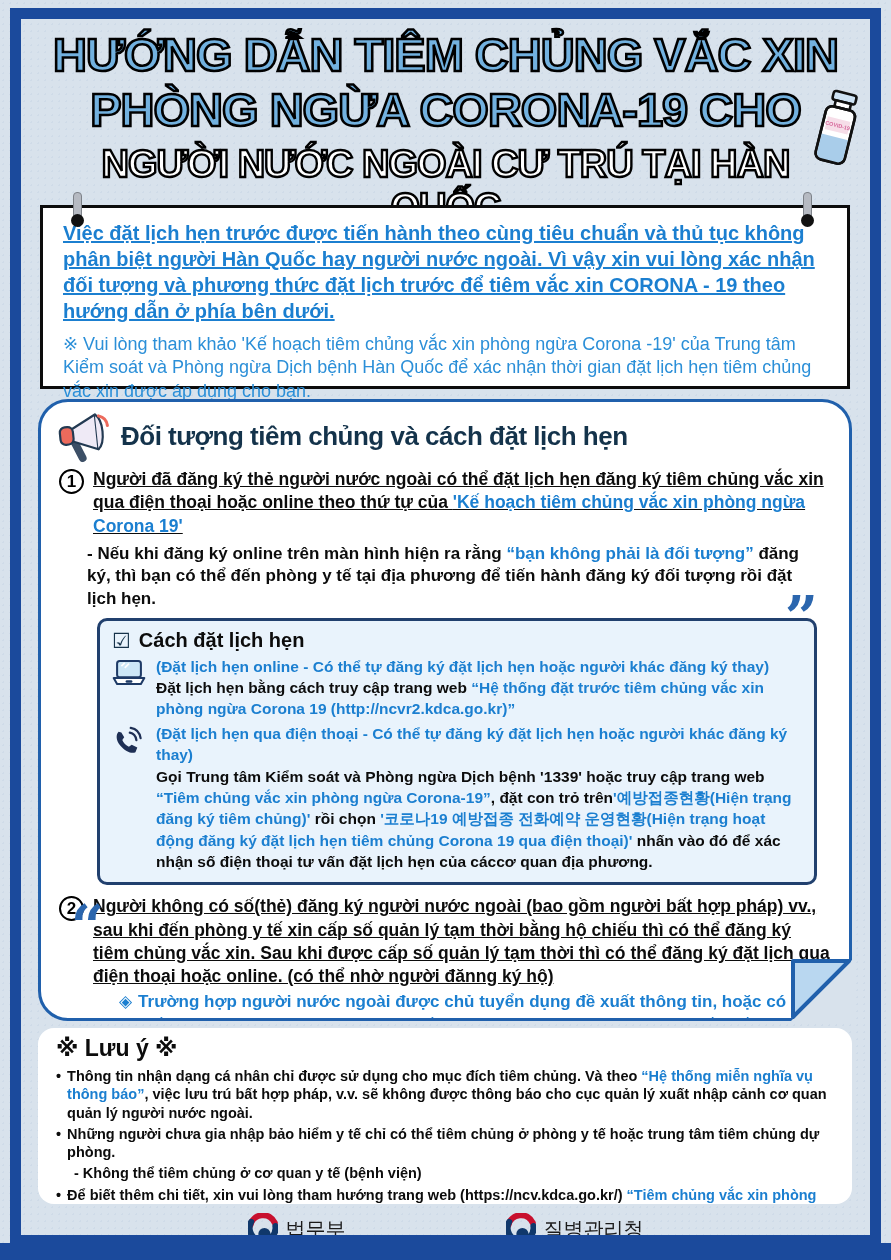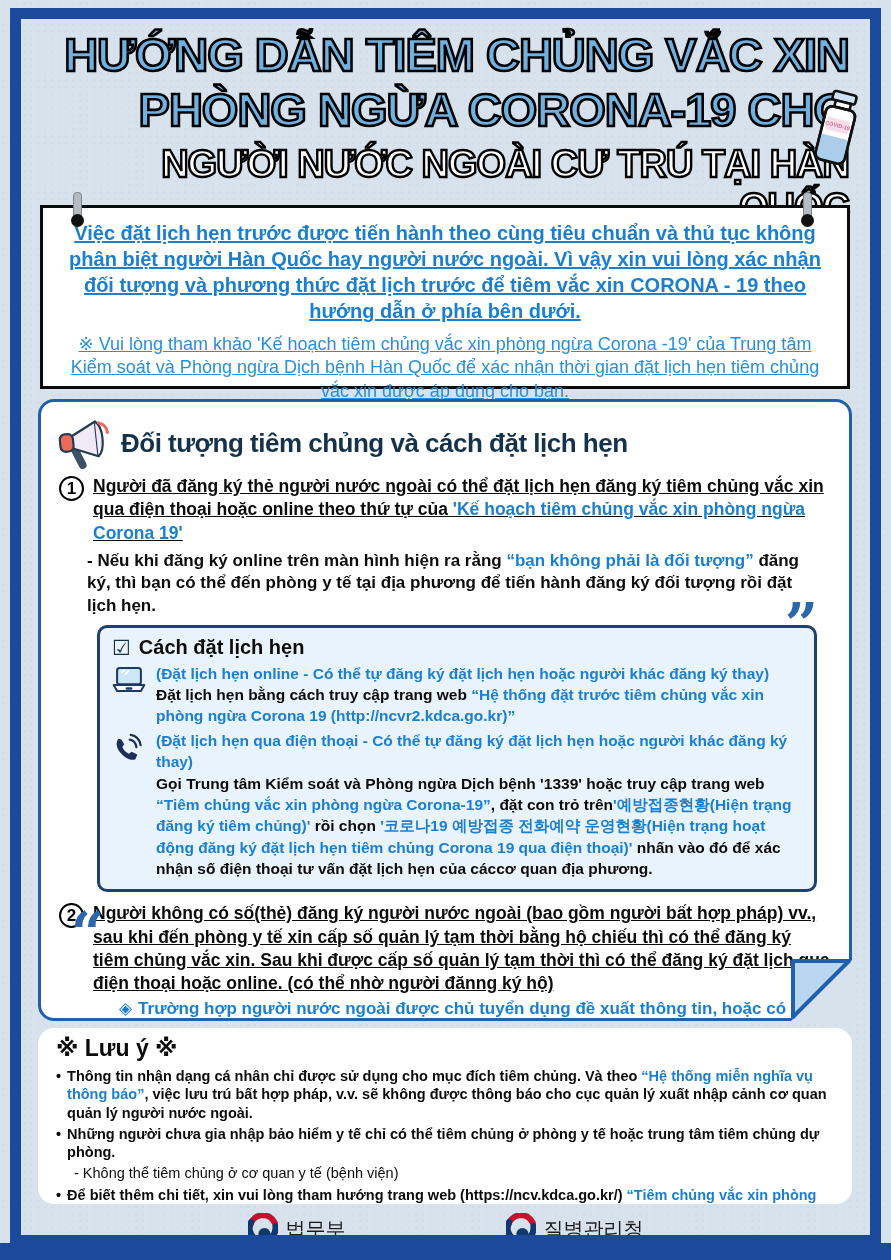--- a/index.html
+++ b/index.html
@@ -4,38 +4,38 @@
 <style>
   * { box-sizing: border-box; }
   html,body { margin:0; padding:0; }
   body { font-family:"Liberation Sans","DejaVu Sans",sans-serif; }
   .page { position:relative; width:891px; height:1260px; background:#d8e2ec; overflow:hidden;
           background-image:radial-gradient(#cfdbe8 1px, transparent 1px); background-size:7px 7px; }
   .frame { position:absolute; left:10px; top:8px; right:10px; bottom:14px; border:11px solid #1b4a9c; pointer-events:none; z-index:5; }
   .bottom-bar { position:absolute; left:0; right:0; bottom:0; height:17px; background:#1b4a9c; z-index:6; }
 
   
-  .header { position:absolute; top:28px; left:42px; right:42px; text-align:right; z-index:2; }
+  .header { position:absolute; top:28px; left:42px; right:42px; text-align:center; z-index:2; }
   .t-blue { font-size:47px; font-weight:800; color:#72b1df; -webkit-text-stroke:2.6px #000; line-height:1.16; letter-spacing:-1px; }
   .t-white { font-size:38px; font-weight:800; color:#ffffff; -webkit-text-stroke:2.4px #000; margin-top:6px; letter-spacing:-1px; }
   .vial { position:absolute; right:-14px; top:62px; transform:rotate(14deg); }
 
   
   .notice { position:absolute; left:40px; right:41px; top:205px; height:184px; background:#fff; border:3px solid #0c0c0c;
-            padding:12px 20px 6px; text-align:center; z-index:2; }
+            padding:12px 20px 6px; text-align:left; z-index:2; }
   .notice-main { color:#1b7fd0; font-weight:700; font-size:20px; line-height:1.3; text-decoration:underline; margin:0 0 9px; }
-  .notice-sub  { color:#2b8fd8; font-weight:400; font-size:18px; line-height:1.3; text-decoration:underline; margin:0; }
+  .notice-sub  { color:#2b8fd8; font-weight:400; font-size:18px; line-height:1.3; margin:0; }
   .pin { position:absolute; top:-16px; width:10px; height:40px; }
   .pin-l { left:30px; } .pin-r { right:34px; }
   .pin-stem { position:absolute; top:0; left:0; width:9px; height:30px; background:#b6bac2; border:1px solid #7d8289; border-radius:4px; }
   .pin-head { position:absolute; top:22px; left:-2px; width:13px; height:13px; background:#111; border-radius:50%; }
 
   
   .main-box { position:absolute; left:38px; right:39px; top:399px; height:622px; background:#fff; border:3.5px solid #2060ac;
-              border-radius:16px; border-bottom-right-radius:6px; padding:13px 14px 0; overflow:hidden; z-index:2; }
+              border-radius:30px; border-bottom-right-radius:6px; padding:6px 14px 0; overflow:hidden; z-index:2; }
   .mb-head { display:flex; align-items:center; gap:10px; margin:2px 0 6px; }
   .mb-head h2 { font-size:26px; color:#14334b; font-weight:800; margin:0; letter-spacing:-0.5px; }
   .item { display:flex; gap:9px; margin:3px 4px; }
   .num { flex:0 0 auto; width:25px; height:25px; border:2.5px solid #000; border-radius:50%; display:flex; align-items:center;
          justify-content:center; font-size:17px; font-weight:700; color:#000; margin-top:1px; }
   .item p { margin:0; font-size:17.5px; font-weight:700; color:#0c0c0c; line-height:1.33;text-decoration:underline; }
   .subnote { margin:5px 10px 7px 32px; font-size:17px; font-weight:700; color:#0c0c0c; line-height:1.33; }
   .b { color:#1b7fd0; }
 
   .inner-box { position:relative; background:#e9f3fc; border:3px solid #21406e; border-radius:10px;
@@ -53,21 +53,21 @@
   .diamond-note { margin:2px 14px 4px 64px; color:#1b7fd0; font-weight:700; font-size:17px; line-height:1.33; display:flex; gap:6px; }
   .dm { flex:0 0 auto; }
   .fold { position:absolute; right:36px; top:957px; z-index:3; }
 
   
   .notes { position:absolute; left:38px; right:39px; top:1028px; height:176px; background:#fff; border-radius:16px;
            padding:7px 18px; overflow:hidden; z-index:2; }
   .notes h3 { margin:0 0 5px; font-size:23px; font-weight:800; color:#0c0c0c; }
   .bullet { display:flex; gap:6px; margin:0 0 3px; font-size:14.5px; font-weight:700; color:#0c0c0c; line-height:1.26; }
   .bl { flex:0 0 auto; }
-  .bullet-sub { margin:0 0 3px 18px; font-size:14.5px; font-weight:400; color:#0c0c0c; line-height:1.26; }
+  .bullet-sub { margin:0 0 3px 18px; font-size:14.5px; font-weight:700; color:#0c0c0c; line-height:1.26; }
 
   
   .footer { position:absolute; left:0; right:0; top:1213px; display:flex; justify-content:center; gap:160px; align-items:center; z-index:4; }
   .logo { display:flex; align-items:flex-end; gap:8px; font-size:20px; color:#1a1a1a; }
 </style>
 </head>
 <body>
 
 <div class="page">
   <div class="frame"></div>

